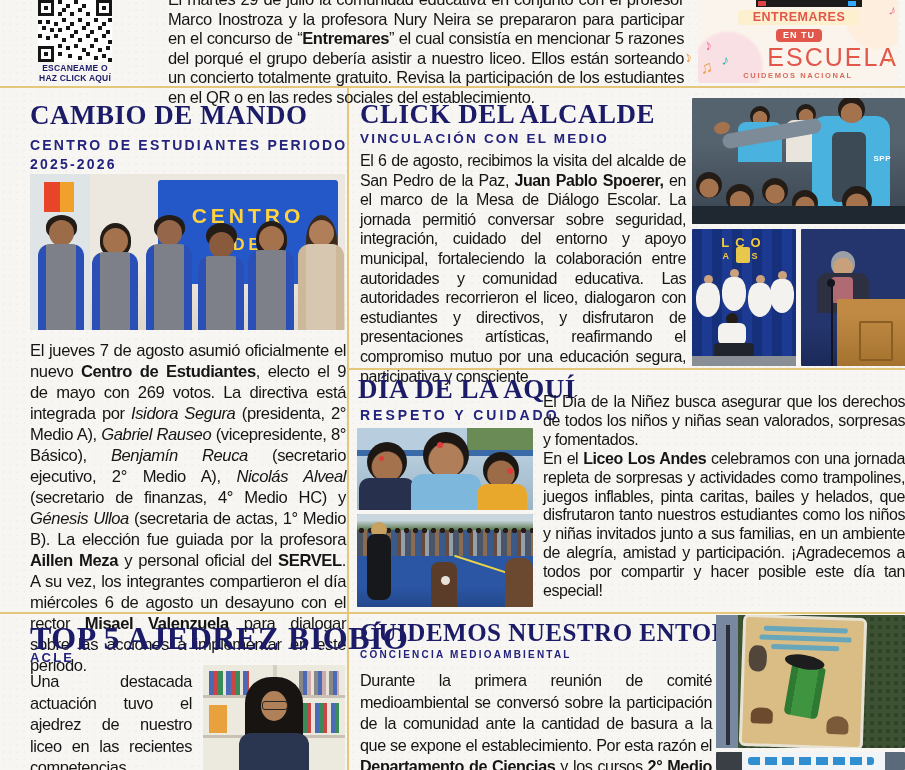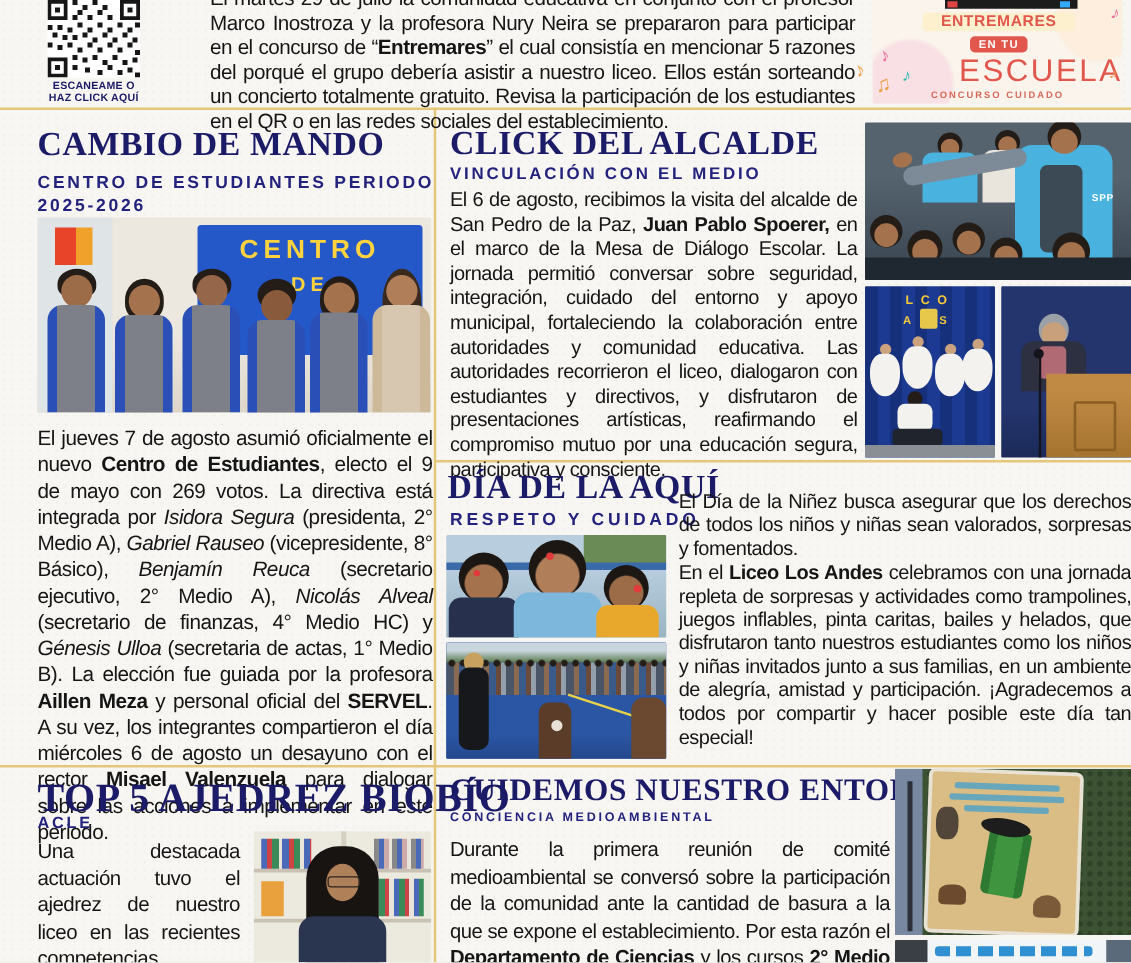--- a/index.html
+++ b/index.html
@@ -129,38 +129,38 @@
   <div class="body-text" style="left:168px;top:-10px;width:516px;font-size:16.5px;line-height:19.6px"><span>El martes 29 de julio la comunidad educativa en conjunto con el profesor Marco Inostroza y la profesora Nury Neira se prepararon para participar en el concurso de “</span><b>Entremares</b><span>” el cual consistía en mencionar 5 razones del porqué el grupo debería asistir a nuestro liceo. Ellos están sorteando un concierto totalmente gratuito. Revisa la participación de los estudiantes en el QR o en las redes sociales del establecimiento.</span></div>
 
   <div class="abs" style="left:698px;top:0;width:200px;height:83px;background:#faf4ec;border-radius:2px;
        background-image:radial-gradient(circle at 15% 80%, #f9e0e4 0 18%, transparent 20%),radial-gradient(circle at 90% 20%, #fdeedd 0 16%, transparent 18%)">
     <div class="abs" style="left:58px;top:0;width:106px;height:7px;background:#1c1c1c"></div>
     <div class="abs" style="left:60px;top:1px;width:8px;height:5px;background:#d44"></div>
     <div class="abs" style="left:150px;top:1px;width:8px;height:5px;background:#3af"></div>
     <div class="abs" style="left:40px;top:10px;width:122px;height:15px;background:#fdf0cf;border-radius:3px;text-align:center;color:#e2574c;font-weight:bold;font-size:12.5px;line-height:15px;letter-spacing:.5px">ENTREMARES</div>
     <div class="abs" style="left:78px;top:29px;width:46px;height:13px;background:#e2574c;border-radius:4px;text-align:center;color:#fff;font-weight:bold;font-size:9px;line-height:13px;letter-spacing:1px">EN TU</div>
     <div class="abs" style="left:0;top:44px;width:200px;text-align:right;color:#e2574c;font-weight:normal;font-size:25px;line-height:26px;letter-spacing:2px">ESCUELA</div>
-    <div class="abs" style="left:0;top:71px;width:200px;text-align:center;color:#d86a5a;font-weight:bold;font-size:7.5px;letter-spacing:1.6px">CONCURSO CUIDADO</div>
+    <div class="abs" style="left:0;top:71px;width:200px;text-align:center;color:#d86a5a;font-weight:bold;font-size:7.5px;letter-spacing:1.6px">CUIDEMOS NACIONAL</div>
     <div class="note" style="left:6px;top:36px;color:#ef6f9a;font-size:15px;transform:rotate(-18deg)">♪</div>
     <div class="note" style="left:24px;top:52px;color:#2fb8b0;font-size:14px;transform:rotate(10deg)">♪</div>
     <div class="note" style="left:2px;top:58px;color:#f0a04a;font-size:17px;transform:rotate(-10deg)">♫</div>
     <div class="note" style="right:2px;top:2px;color:#ef6f9a;font-size:14px;transform:rotate(14deg)">♪</div>
     <div class="note" style="right:4px;top:52px;color:#f0a04a;font-size:12px;transform:rotate(20deg)">♪</div>
   </div>
   <div class="note" style="left:684px;top:48px;color:#f0a04a;font-size:16px;transform:rotate(-22deg)">♪</div>
 
   <div>
     <div class="serif-title" style="left:30px;top:100px;font-size:27px">CAMBIO DE MANDO</div>
     <div class="subtitle" style="left:30px;top:136px;width:330px;font-size:14px;line-height:19px">CENTRO DE ESTUDIANTES PERIODO 2025-2026</div>
 
     <div class="photo" style="left:30px;top:174px;width:315px;height:156px;background:linear-gradient(180deg,#ece7df 0 60%,#ded6c9)">
       <div class="abs" style="left:0;top:0;width:60px;height:156px;background:#dfe4e6"></div>
       <div class="abs" style="left:14px;top:8px;width:30px;height:30px;background:linear-gradient(90deg,#e8442a 0 55%,#f0a12c 55%)"></div>
       <div class="abs" style="left:128px;top:6px;width:180px;height:104px;background:#2458c8;border-radius:3px">
-        <div style="text-align:center;color:#ffd23e;font-weight:bold;font-size:21px;letter-spacing:4px;margin-top:8px">CENTRO</div>
+        <div style="text-align:center;color:#ffd23e;font-weight:bold;font-size:21px;letter-spacing:4px;margin-top:24px">CENTRO</div>
         <div style="text-align:center;color:#ffd23e;font-weight:bold;font-size:16px;letter-spacing:4px;margin-top:8px">DE</div>
       </div>
       <div class="person" style="left:8px;--skin:#9c6b48">
           <div class="hair"></div>
           <div class="head"></div>
           <div class="torso"></div>
         </div>
       <div class="person" style="left:62px;height:104px;--skin:#a5724e">
           <div class="hair" style="height:34px"></div>
           <div class="head"></div>
@@ -209,21 +209,21 @@
       <div class="abs" style="right:14px;top:56px;color:#fff;font-size:8px;font-weight:bold;letter-spacing:.5px">SPP</div>
       <div class="kidhead" style="left:4px;top:74px;width:26px;height:26px"></div>
       <div class="kidhead" style="left:34px;top:86px;width:28px;height:28px"></div>
       <div class="kidhead" style="left:70px;top:80px;width:26px;height:26px"></div>
       <div class="kidhead" style="left:100px;top:92px;width:26px;height:26px"></div>
       <div class="kidhead" style="left:150px;top:88px;width:30px;height:30px"></div>
       <div class="abs" style="left:0;top:108px;width:213px;height:18px;background:#1f2831"></div>
     </div>
 
     <div class="photo" style="left:692px;top:229px;width:104px;height:137px;background:repeating-linear-gradient(90deg,#16307c 0 10px,#1d3a92 10px 20px)">
-      <div class="abs" style="left:0;top:6px;width:104px;text-align:center;color:#f5c93a;font-weight:bold;font-size:10px;letter-spacing:6px">LCO</div>
+      <div class="abs" style="left:0;top:6px;width:104px;text-align:center;color:#f5c93a;font-weight:bold;font-size:13px;letter-spacing:6px">LCO</div>
       <div class="abs" style="left:0;top:22px;width:104px;text-align:center;color:#f5c93a;font-weight:bold;font-size:9px;letter-spacing:8px">ADS</div>
       <div class="abs" style="left:44px;top:18px;width:14px;height:16px;background:#e8c84a;border-radius:2px"></div>
       <div class="dancer" style="left:4px;top:46px">
           <div class="dhead"></div>
           <div class="dress"></div>
         </div>
       <div class="dancer" style="left:30px;top:40px">
           <div class="dhead"></div>
           <div class="dress"></div>
         </div>

